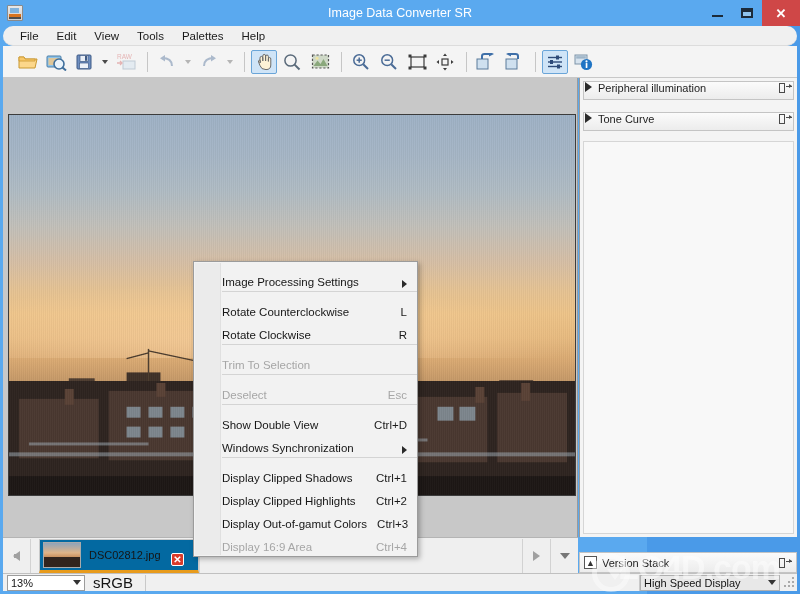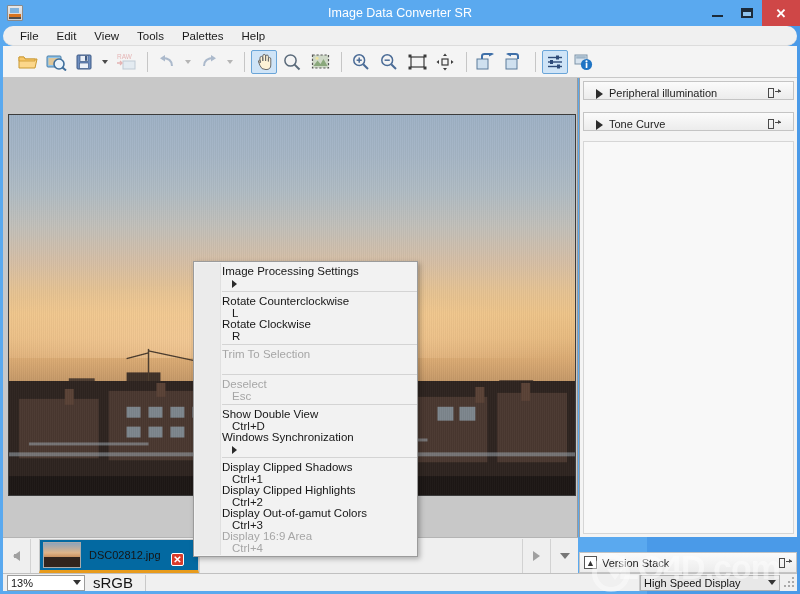--- a/index.html
+++ b/index.html
@@ -124,24 +124,23 @@
     position: absolute; left: 190px; top: 183px; width: 225px;
     background: #f2f2f2; border: 1px solid #9b9b9b;
     box-shadow: 2px 2px 5px rgba(0,0,0,.28);
     padding: 3px 0; z-index: 60;
   }
   #ctx-gutter {
     position: absolute; left: 1px; top: 1px; bottom: 1px; width: 26px;
     background: #ebebeb; border-right: 1px solid #e0e0e0;
   }
   .ctx-row {
-    position: relative; height: 23px; display: flex; align-items: flex-start;
+    position: relative; height: 23px; display: flex; align-items: flex-end;
     padding-left: 28px; padding-right: 10px; font-size: 11.5px; color: #161616;
     z-index: 2;
-    flex-direction: column;
   }
   .ctx-row.disabled { color: #a6a6a6; }
   .ctx-label { flex: 1; white-space: nowrap; }
   .ctx-accel { font-size: 11.5px; color: #1a1a1a; margin-left: 10px; }
   .ctx-row.disabled .ctx-accel { color: #a6a6a6; }
   .ctx-sub {
     width: 0; height: 0; border-top: 4px solid transparent;
     border-bottom: 4px solid transparent; border-left: 5px solid #2a2a2a;
     margin-left: 10px;
   }
@@ -151,21 +150,21 @@
 
   
   #rightpanel {
     position: absolute; left: 579px; top: 78px; width: 218px; height: 459px;
     background: #f4f4f4; border-left: 1px solid #9a9a9a;
   }
   .panel-row {
     position: relative; height: 19px; margin: 12px 3px 1px 3px;
     background: linear-gradient(#fbfbfb, #ececec);
     border: 1px solid #c4c4c4;
-    display: flex; align-items: flex-end; padding: 0 12px;
+    display: flex; align-items: flex-start; padding: 0 1px;
   }
   .panel-row:first-child { margin-top: 3px; }
   .panel-tri {
     width: 0; height: 0; border-top: 5px solid transparent;
     border-bottom: 5px solid transparent; border-left: 7px solid #2c2c2c;
     margin-right: 6px;
   }
   .panel-label { font-size: 11px; color: #1d1d1d; flex: 1; }
   .panel-dock {
     width: 13px; height: 12px; position: relative;

